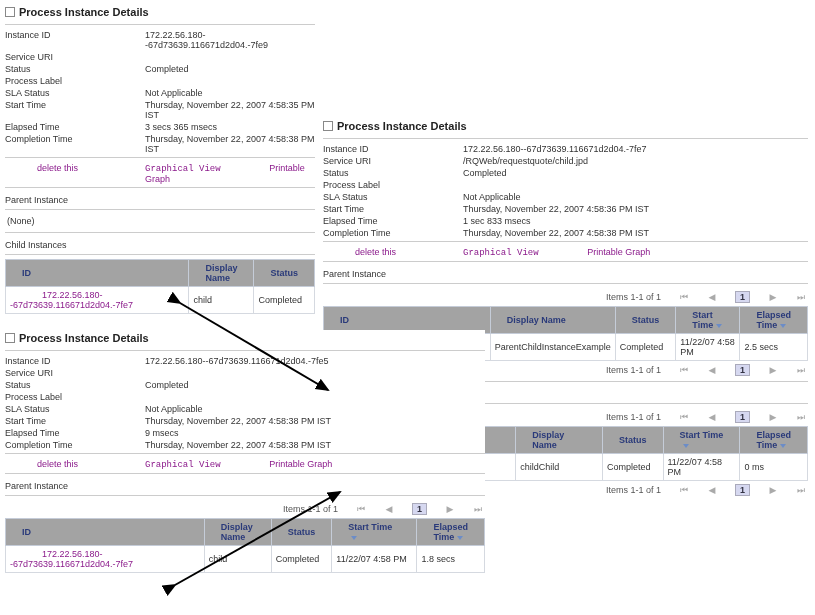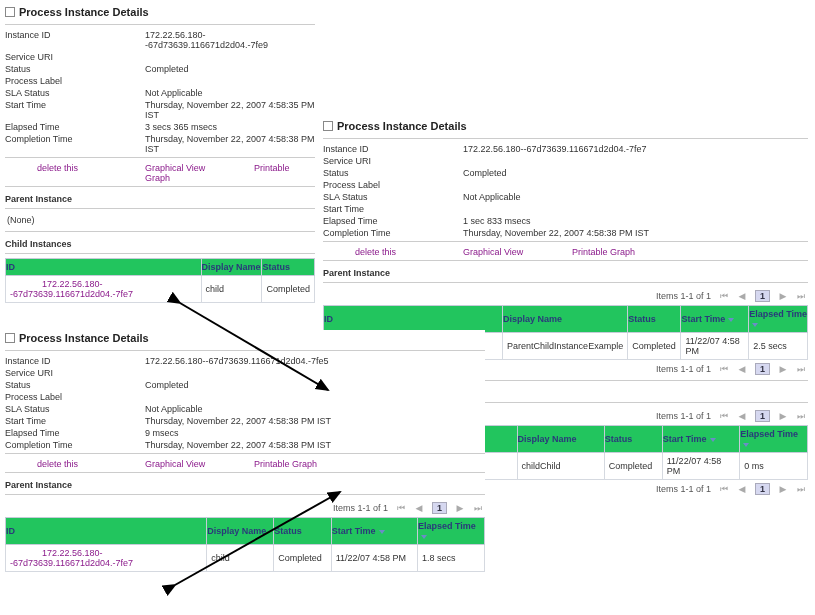--- a/index.html
+++ b/index.html
@@ -25,56 +25,56 @@
     display: flex;
     align-items: center;
     gap: 4px;
   }
   .panel-title .ti { width:10px; height:10px; border:1px solid #888; display:inline-block; }
   hr.sep { border:none; border-top:1px solid #ccc; margin:2px 0 4px 0; }
   .kv-row { display:flex; padding:1px 0; }
   .kv-label { width:140px; color:#333; }
   .kv-val { flex:1; color:#333; }
   .link { color:#8B1A8B; cursor:pointer;padding-left:32px; }
-  .link2 { color:#8B1A8B; cursor:pointer; margin-right:14px; }
-  .section-head { font-weight:bold; color:#333; padding:3px 0 2px 0; }
+  .link2 { color:#8B1A8B; cursor:pointer; margin-right:14px;font-family:Liberation Mono, monospace; }
+  .section-head { font-weight:normal; color:#333; padding:3px 0 2px 0; }
   .subval { color:#333; padding:2px 0 4px 2px; }
 
   table.data {
     border-collapse: collapse;
     width:100%;
     font-size:9px;
   }
   table.data th {
-    background:#22c55e;
+    background:#a3a3a3;
     border:1px solid #c5ccd8;
     color:#2a3a7a;
     font-weight:bold;
     text-align:left;
-    padding:3px 0;
+    padding:3px 16px;
   }
   table.data td {
     border:1px solid #d5d9e0;
     padding:3px 4px;
     color:#333;
   }
   .sort-arrow {
     display:inline-block;
     width:0;height:0;
     border-left:3px solid transparent;
     border-right:3px solid transparent;
     border-top:4px solid #6b8cc7;
     margin-left:3px;
     vertical-align:middle;
   }
   .pager {
     display:flex;
     justify-content:flex-end;
     align-items:center;
-    gap:8px;
+    gap:18px;
     font-size:9px;
     color:#555;
     padding:3px 2px;
   }
   .pager .pg-btn {
     width:10px; height:10px;
     color:#aaa;
     text-align:center;
     line-height:10px;
     cursor:pointer;
@@ -171,35 +171,37 @@
     <span class="ti"></span>
     <span>Process Instance Details</span>
   </div>
   <hr class="sep">
   <div class="kv-row">
       <div class="kv-label">Instance ID</div>
       <div class="kv-val">172.22.56.180--67d73639.116671d2d04.-7fe7</div>
     </div>
   <div class="kv-row">
       <div class="kv-label">Service URI</div>
+      <div class="kv-val">/RQWeb/requestquote/child.jpd</div>
     </div>
   <div class="kv-row">
       <div class="kv-label">Status</div>
       <div class="kv-val">Completed</div>
     </div>
   <div class="kv-row">
       <div class="kv-label">Process Label</div>
       <div class="kv-val"></div>
     </div>
   <div class="kv-row">
       <div class="kv-label">SLA Status</div>
       <div class="kv-val">Not Applicable</div>
     </div>
   <div class="kv-row">
       <div class="kv-label">Start Time</div>
+      <div class="kv-val">Thursday, November 22, 2007 4:58:36 PM IST</div>
     </div>
   <div class="kv-row">
       <div class="kv-label">Elapsed Time</div>
       <div class="kv-val">1 sec 833 msecs</div>
     </div>
   <div class="kv-row">
       <div class="kv-label">Completion Time</div>
       <div class="kv-val">Thursday, November 22, 2007 4:58:38 PM IST</div>
     </div>
   <hr class="sep">

